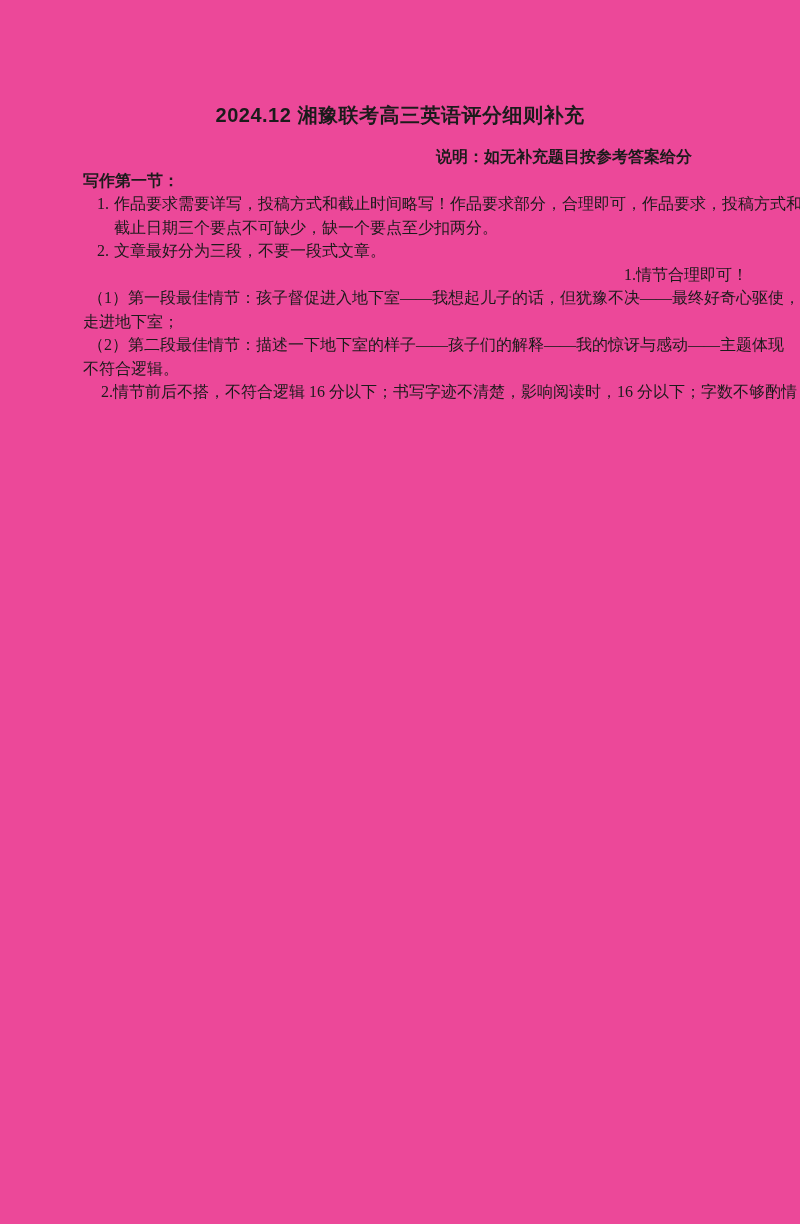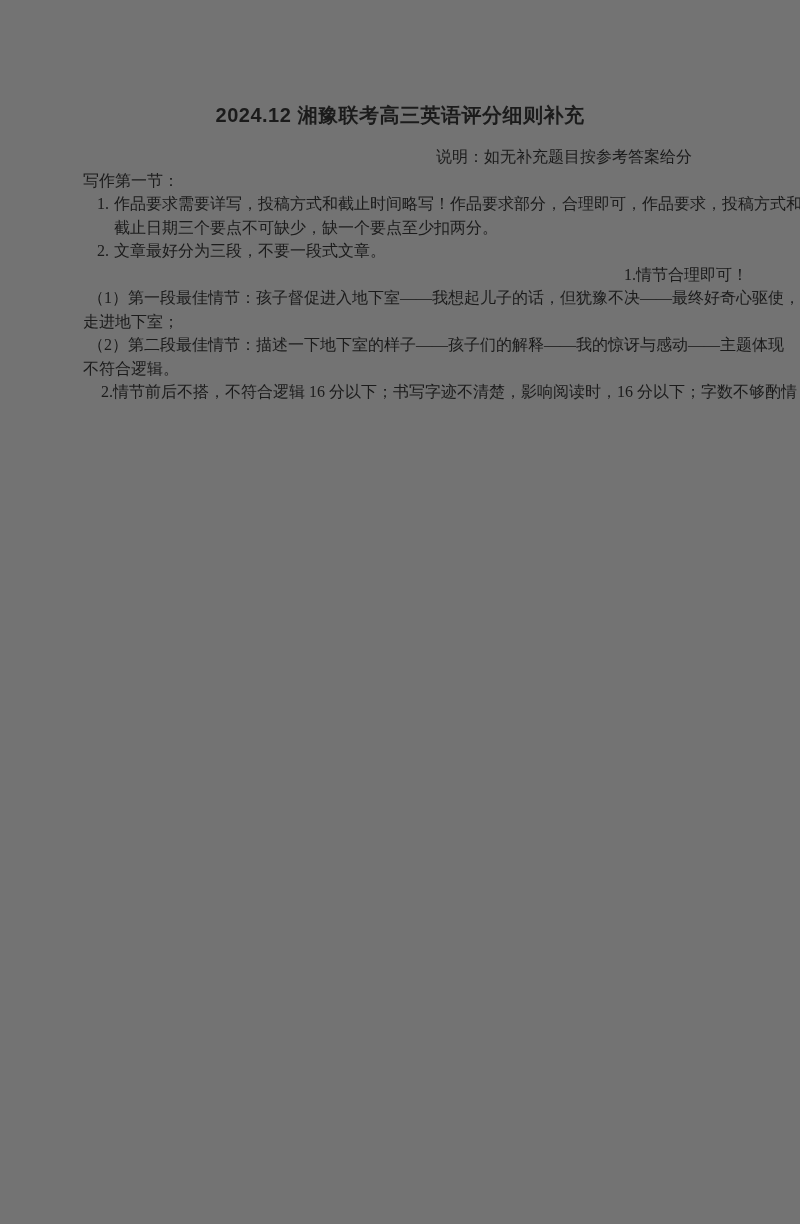--- a/index.html
+++ b/index.html
@@ -4,21 +4,21 @@
 <style>
   html, body {
     margin: 0;
     padding: 0;
     background: #ffffff;
   }
   .page {
     position: relative;
     width: 800px;
     height: 1224px;
-    background: #737373;
+    background: #ec4899;
     color: #1b1b1b;
     font-family: "Liberation Serif", serif;
     overflow: hidden;
   }
   .title {
     margin: 100px 0 0 0;
     text-align: center;
     font-family: "Liberation Sans", sans-serif;
     font-weight: 700;
     font-size: 20px;
@@ -30,25 +30,25 @@
     padding-left: 83px;
     padding-right: 52px;
   }
   .line {
     line-height: 23.5px;
     font-size: 16px;
     white-space: nowrap;
   }
   .note {
     text-align: right;
-    font-weight: 400;
+    font-weight: 700;
     margin-right: 56px;
   }
   .sec-heading {
-    font-weight: 400;
+    font-weight: 700;
   }
   
   .l-num1 { padding-left: 14px; }
   .l-cont1 { padding-left: 31px; }
   
   .l-num2 { padding-left: 13px; text-align: right; }
   .l-paren { padding-left: 5px; }
   .l-flush { padding-left: 0; }
   .num {
     display: inline-block;

